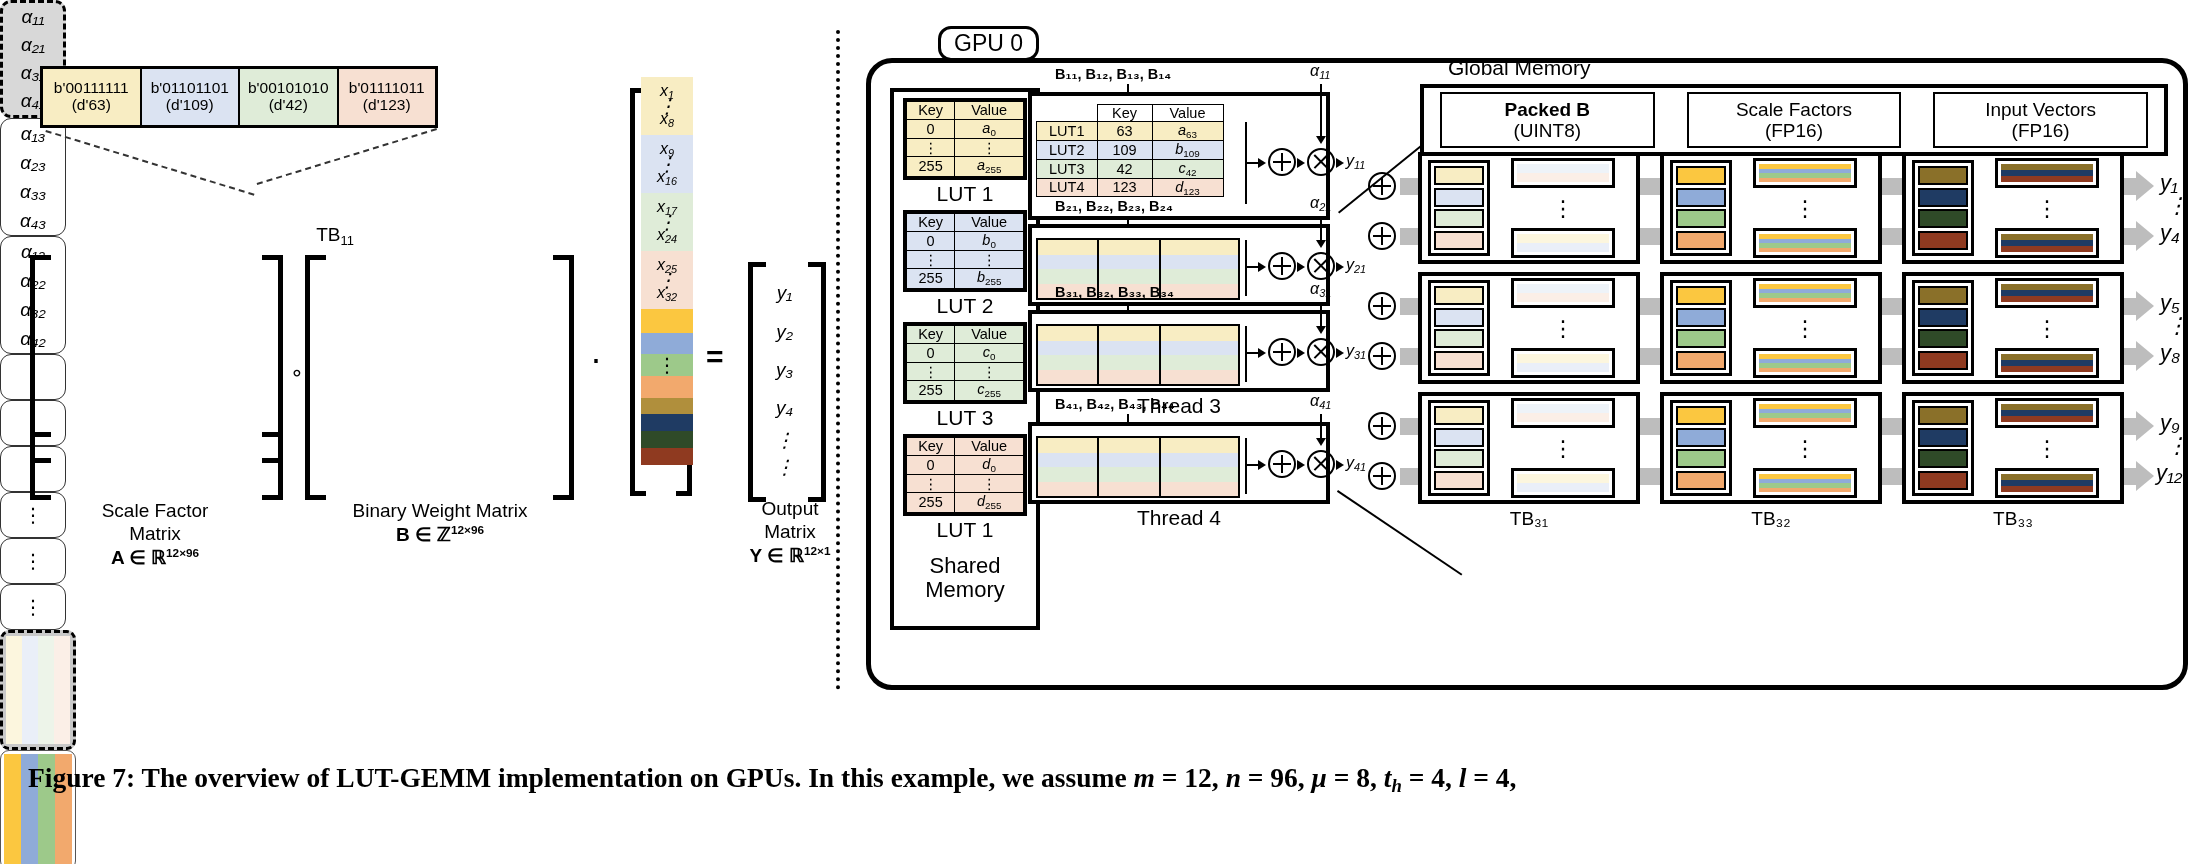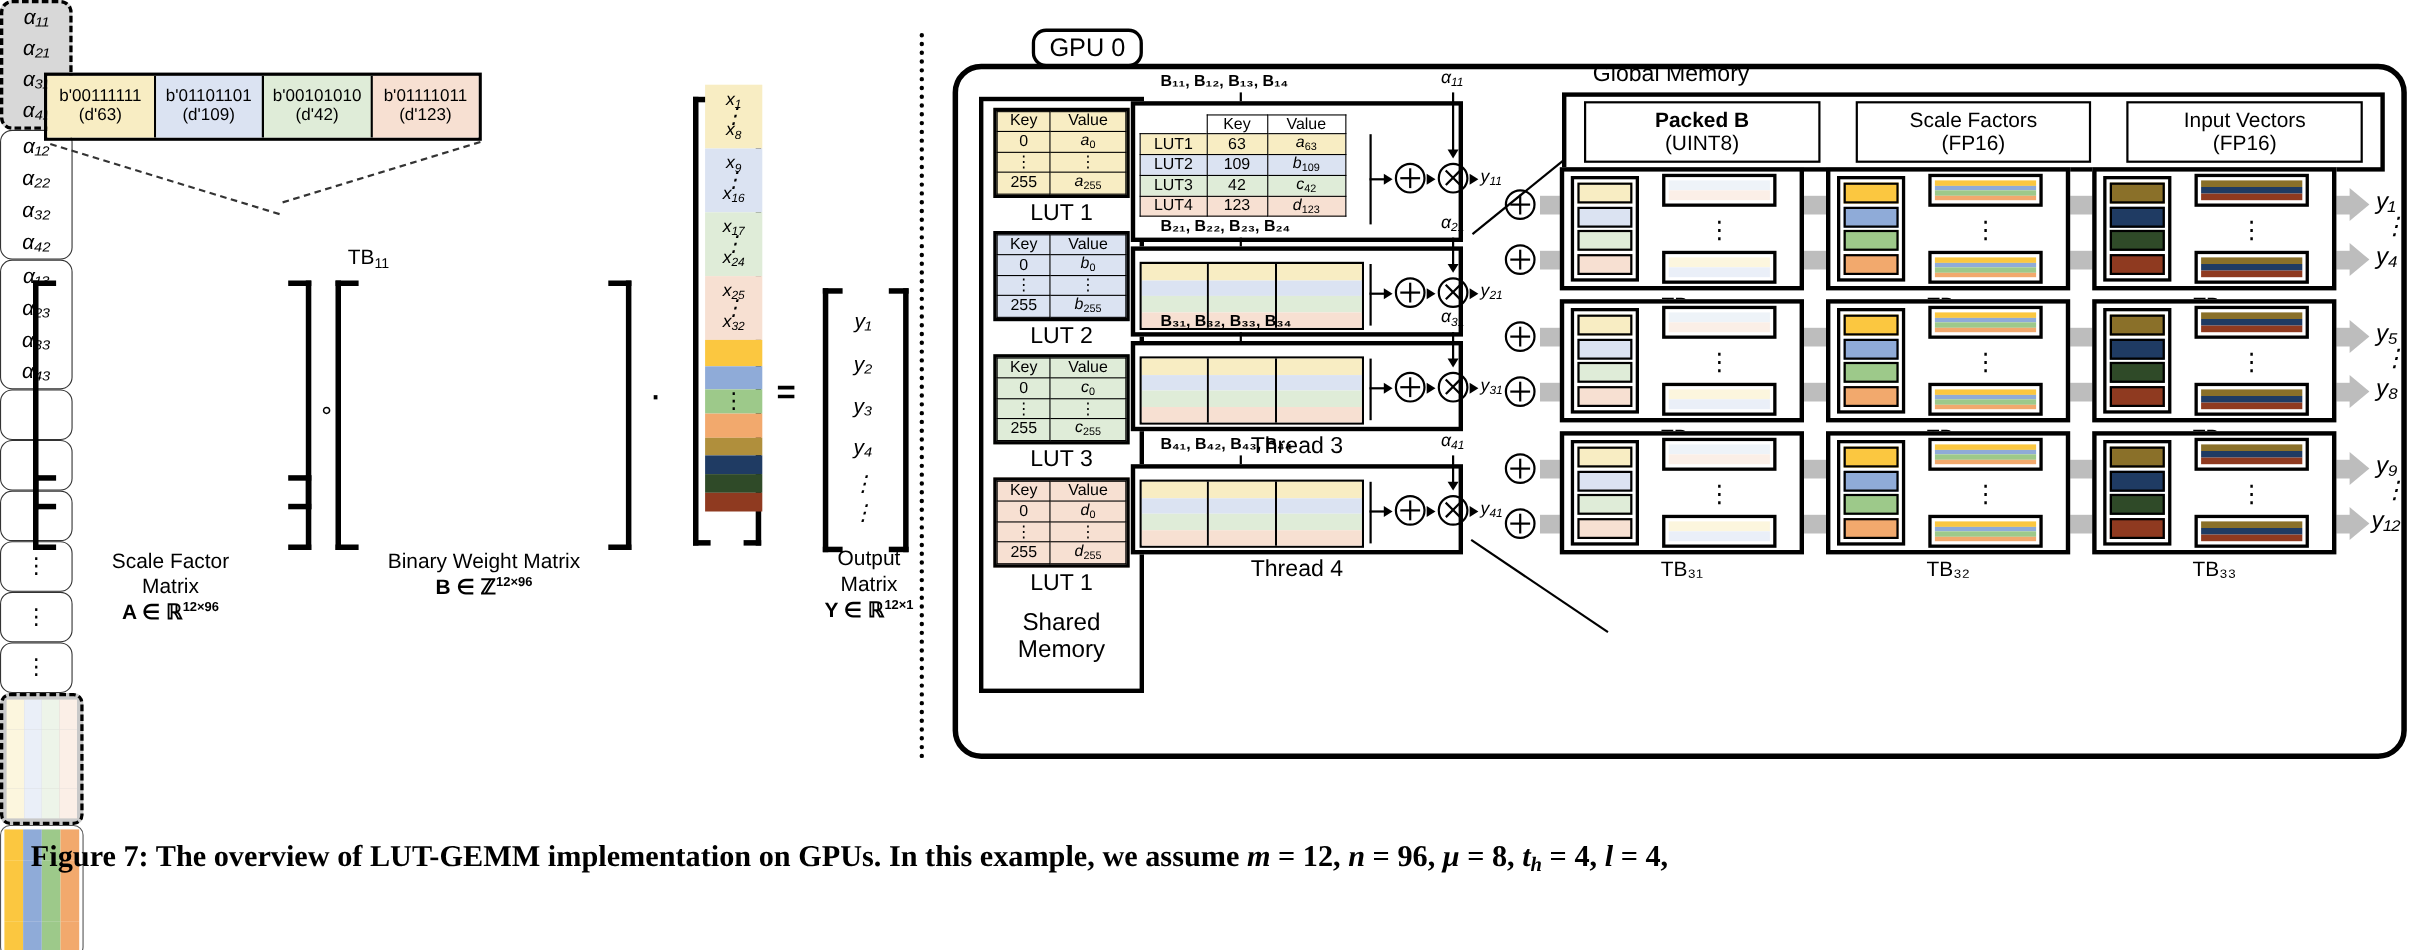--- a/index.html
+++ b/index.html
@@ -123,31 +123,31 @@
 
   <div class="brk" style="left:30px;top:255px;width:16px;height:198px;"></div>
   <div class="brkR" style="left:262px;top:255px;width:16px;height:198px;"></div>
 
   <div class="afCell sel" style="left:50px;top:262px;width:66px;height:118px;">
     <div class="aEnt">α₁₁</div>
     <div class="aEnt">α₂₁</div>
     <div class="aEnt">α₃₁</div>
     <div class="aEnt">α₄₁</div>
   </div>
+  <div class="afCell" style="left:196px;top:262px;width:66px;height:118px;">
+    <div class="aEnt">α₁₃</div>
+    <div class="aEnt">α₂₃</div>
+    <div class="aEnt">α₃₃</div>
+    <div class="aEnt">α₄₃</div>
+  </div>
   <div class="afCell" style="left:123px;top:262px;width:66px;height:118px;">
     <div class="aEnt">α₁₂</div>
     <div class="aEnt">α₂₂</div>
     <div class="aEnt">α₃₂</div>
     <div class="aEnt">α₄₂</div>
-  </div>
-  <div class="afCell" style="left:196px;top:262px;width:66px;height:118px;">
-    <div class="aEnt">α₁₃</div>
-    <div class="aEnt">α₂₃</div>
-    <div class="aEnt">α₃₃</div>
-    <div class="aEnt">α₄₃</div>
   </div>
 
   <div class="afCell" style="left:50px;top:386px;width:66px;height:46px;justify-content:center;">
     <span class="vdots">⋮</span>
     </div>
   <div class="afCell" style="left:123px;top:386px;width:66px;height:46px;justify-content:center;">
     <span class="vdots">⋮</span>
     </div>
   <div class="afCell" style="left:196px;top:386px;width:66px;height:46px;justify-content:center;">
     <span class="vdots">⋮</span>

